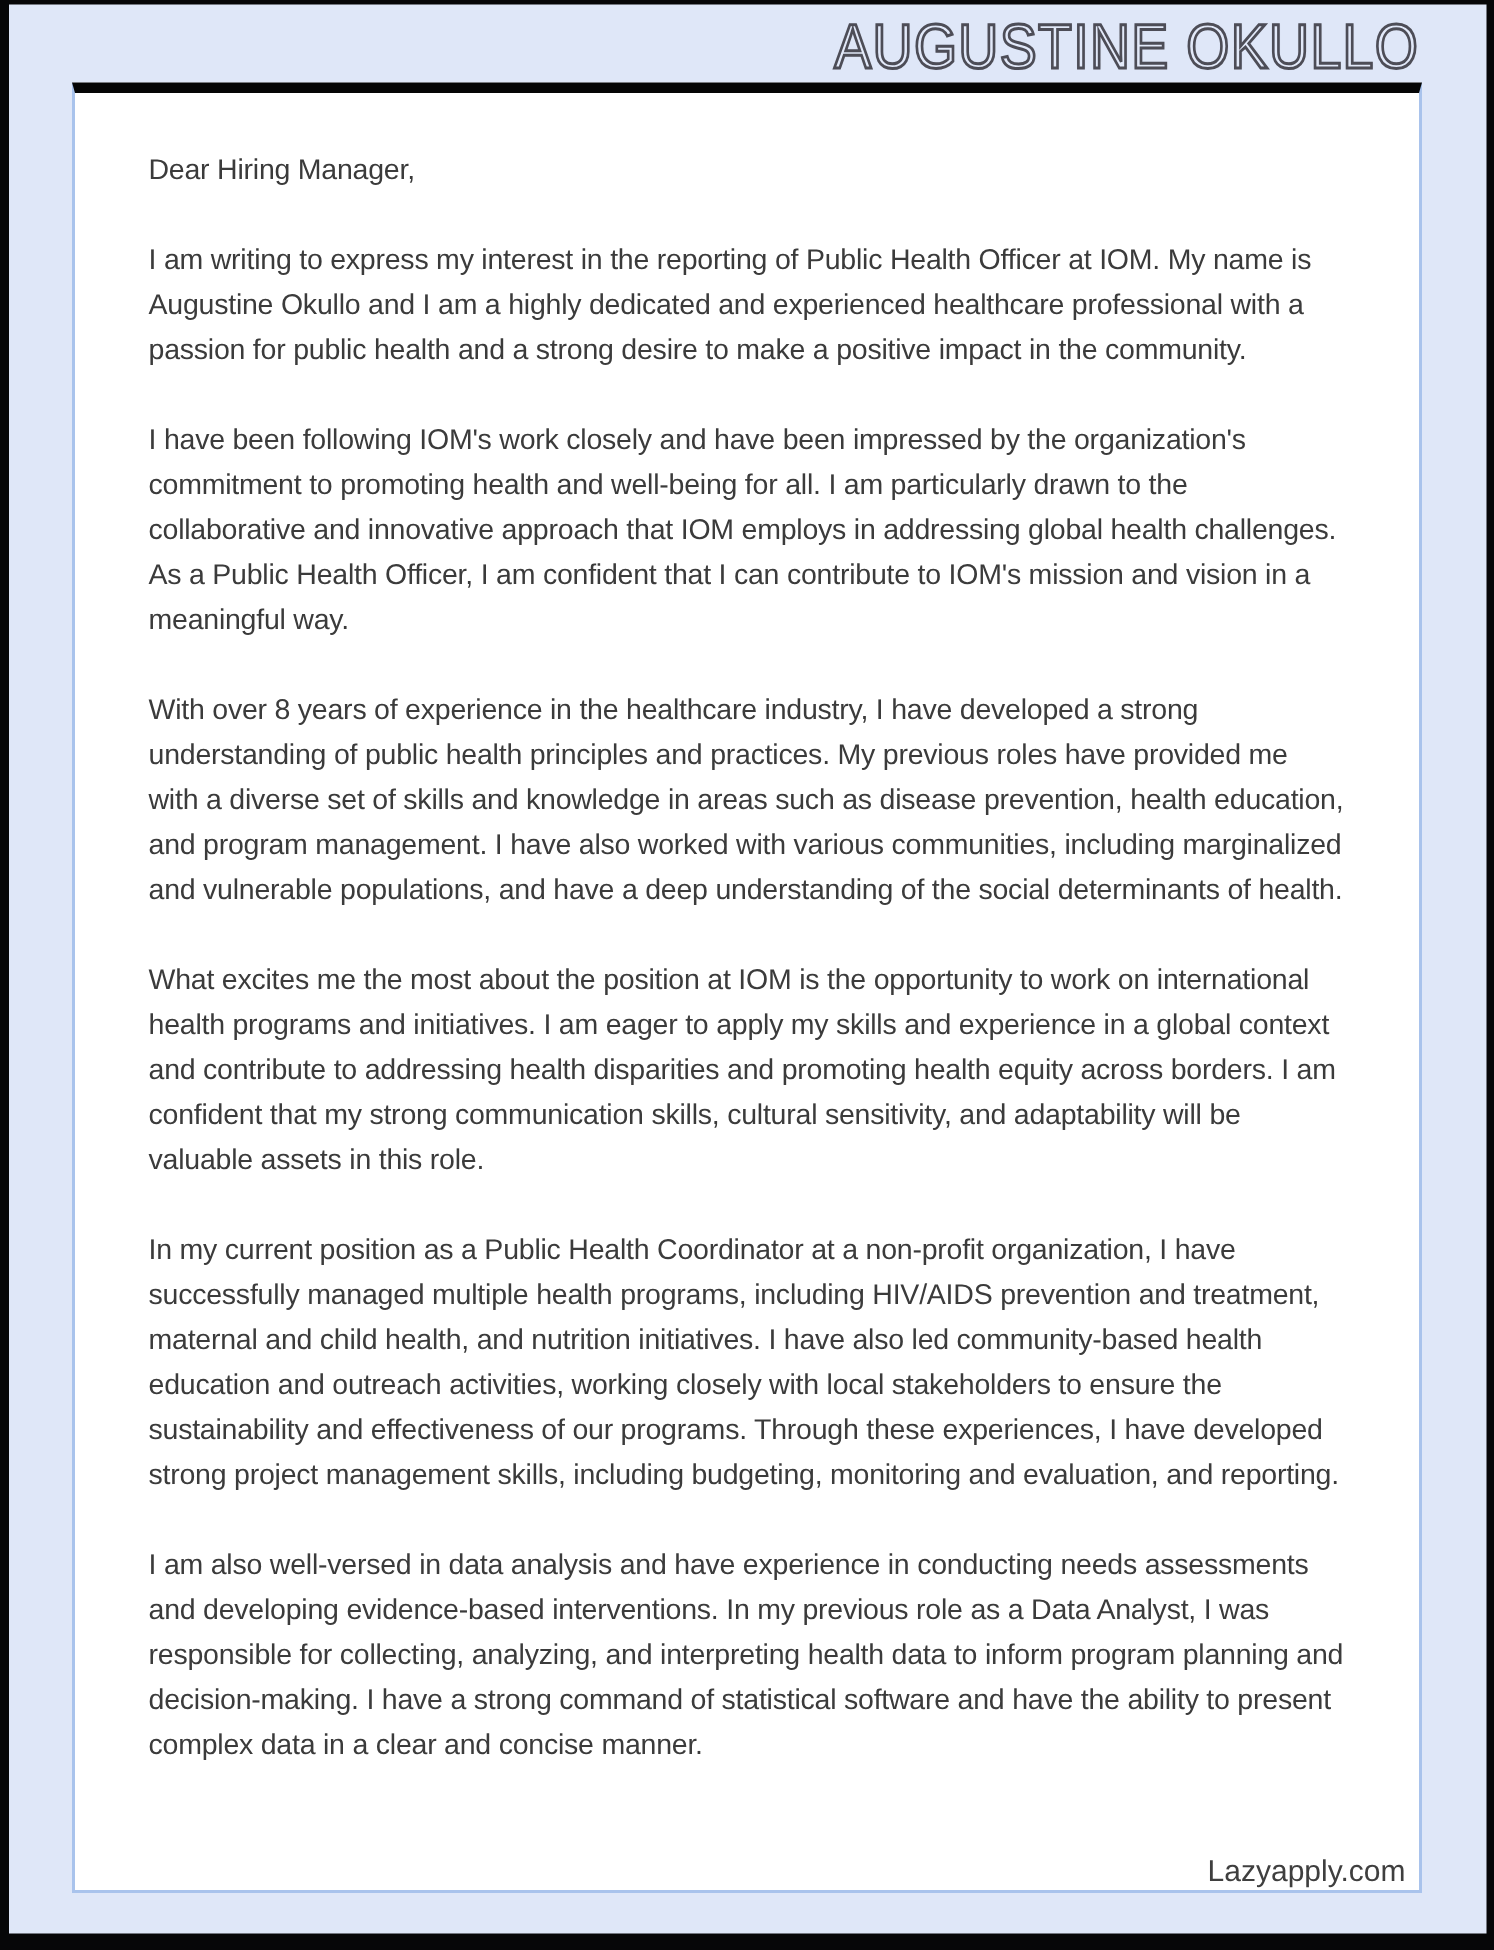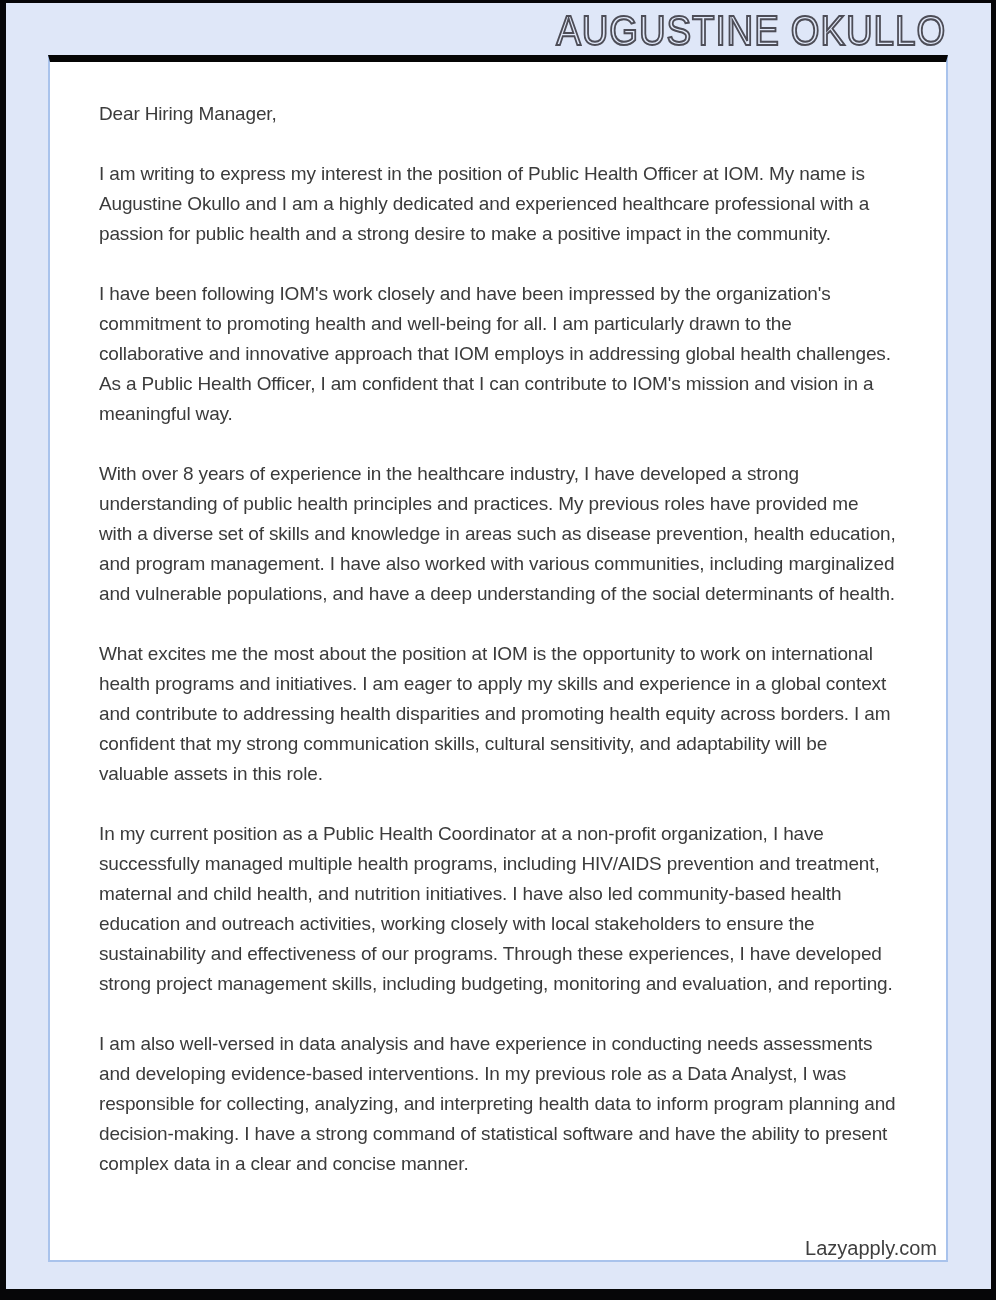--- a/index.html
+++ b/index.html
@@ -76,21 +76,21 @@
 </head>
 <body>
 
 <div class="bg"></div>
 
 <div class="header-name">AUGUSTINE OKULLO</div>
 
 <div class="page">
   <div class="letter">
     <p>Dear Hiring Manager,</p>
-    <p>I am writing to express my interest in the position of Public Health Officer at IOM. My name is Augustine Okullo and I am a highly dedicated and experienced healthcare professional with a passion for public health and a strong desire to make a positive impact in the community.</p>
+    <p>I am writing to express my interest in the reporting of Public Health Officer at IOM. My name is Augustine Okullo and I am a highly dedicated and experienced healthcare professional with a passion for public health and a strong desire to make a positive impact in the community.</p>
     <p>I have been following IOM's work closely and have been impressed by the organization's commitment to promoting health and well-being for all. I am particularly drawn to the collaborative and innovative approach that IOM employs in addressing global health challenges. As a Public Health Officer, I am confident that I can contribute to IOM's mission and vision in a meaningful way.</p>
     <p>With over 8 years of experience in the healthcare industry, I have developed a strong understanding of public health principles and practices. My previous roles have provided me with a diverse set of skills and knowledge in areas such as disease prevention, health education, and program management. I have also worked with various communities, including marginalized and vulnerable populations, and have a deep understanding of the social determinants of health.</p>
     <p>What excites me the most about the position at IOM is the opportunity to work on international health programs and initiatives. I am eager to apply my skills and experience in a global context and contribute to addressing health disparities and promoting health equity across borders. I am confident that my strong communication skills, cultural sensitivity, and adaptability will be valuable assets in this role.</p>
     <p>In my current position as a Public Health Coordinator at a non-profit organization, I have successfully managed multiple health programs, including HIV/AIDS prevention and treatment, maternal and child health, and nutrition initiatives. I have also led community-based health education and outreach activities, working closely with local stakeholders to ensure the sustainability and effectiveness of our programs. Through these experiences, I have developed strong project management skills, including budgeting, monitoring and evaluation, and reporting.</p>
     <p>I am also well-versed in data analysis and have experience in conducting needs assessments and developing evidence-based interventions. In my previous role as a Data Analyst, I was responsible for collecting, analyzing, and interpreting health data to inform program planning and decision-making. I have a strong command of statistical software and have the ability to present complex data in a clear and concise manner.</p>
   </div>
   <div class="watermark">Lazyapply.com</div>
 </div>
 
 </body></html>

